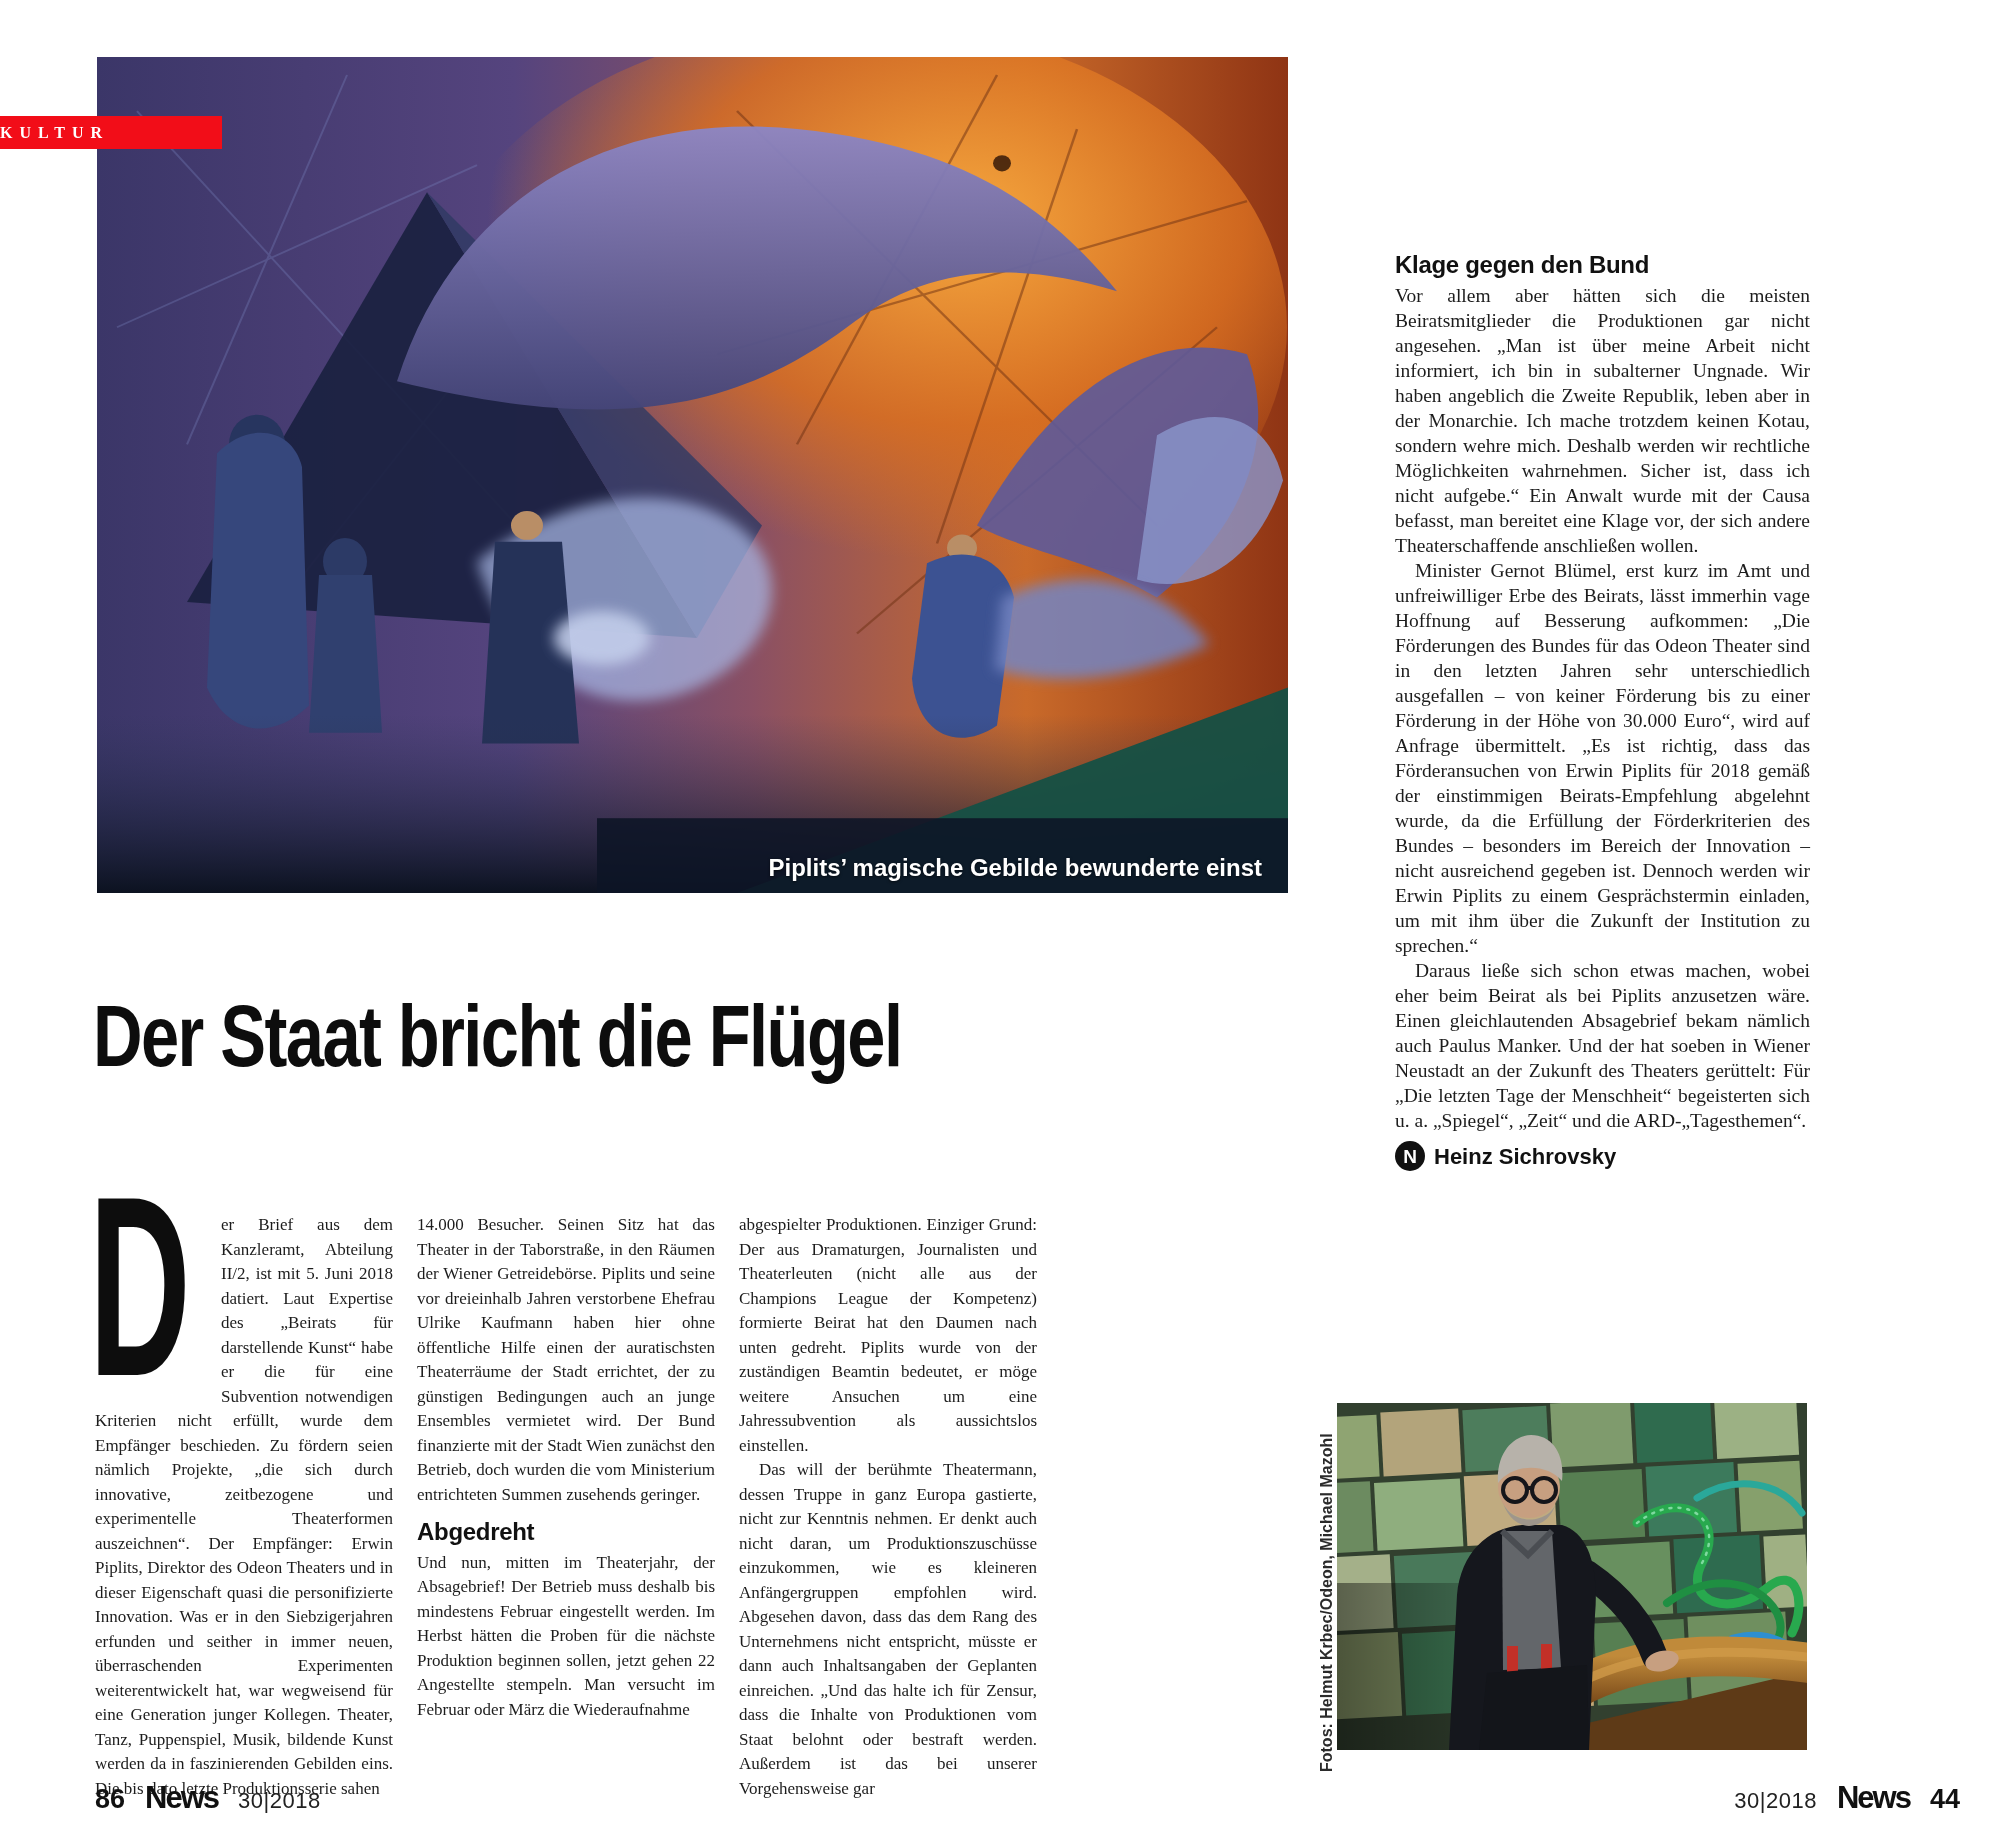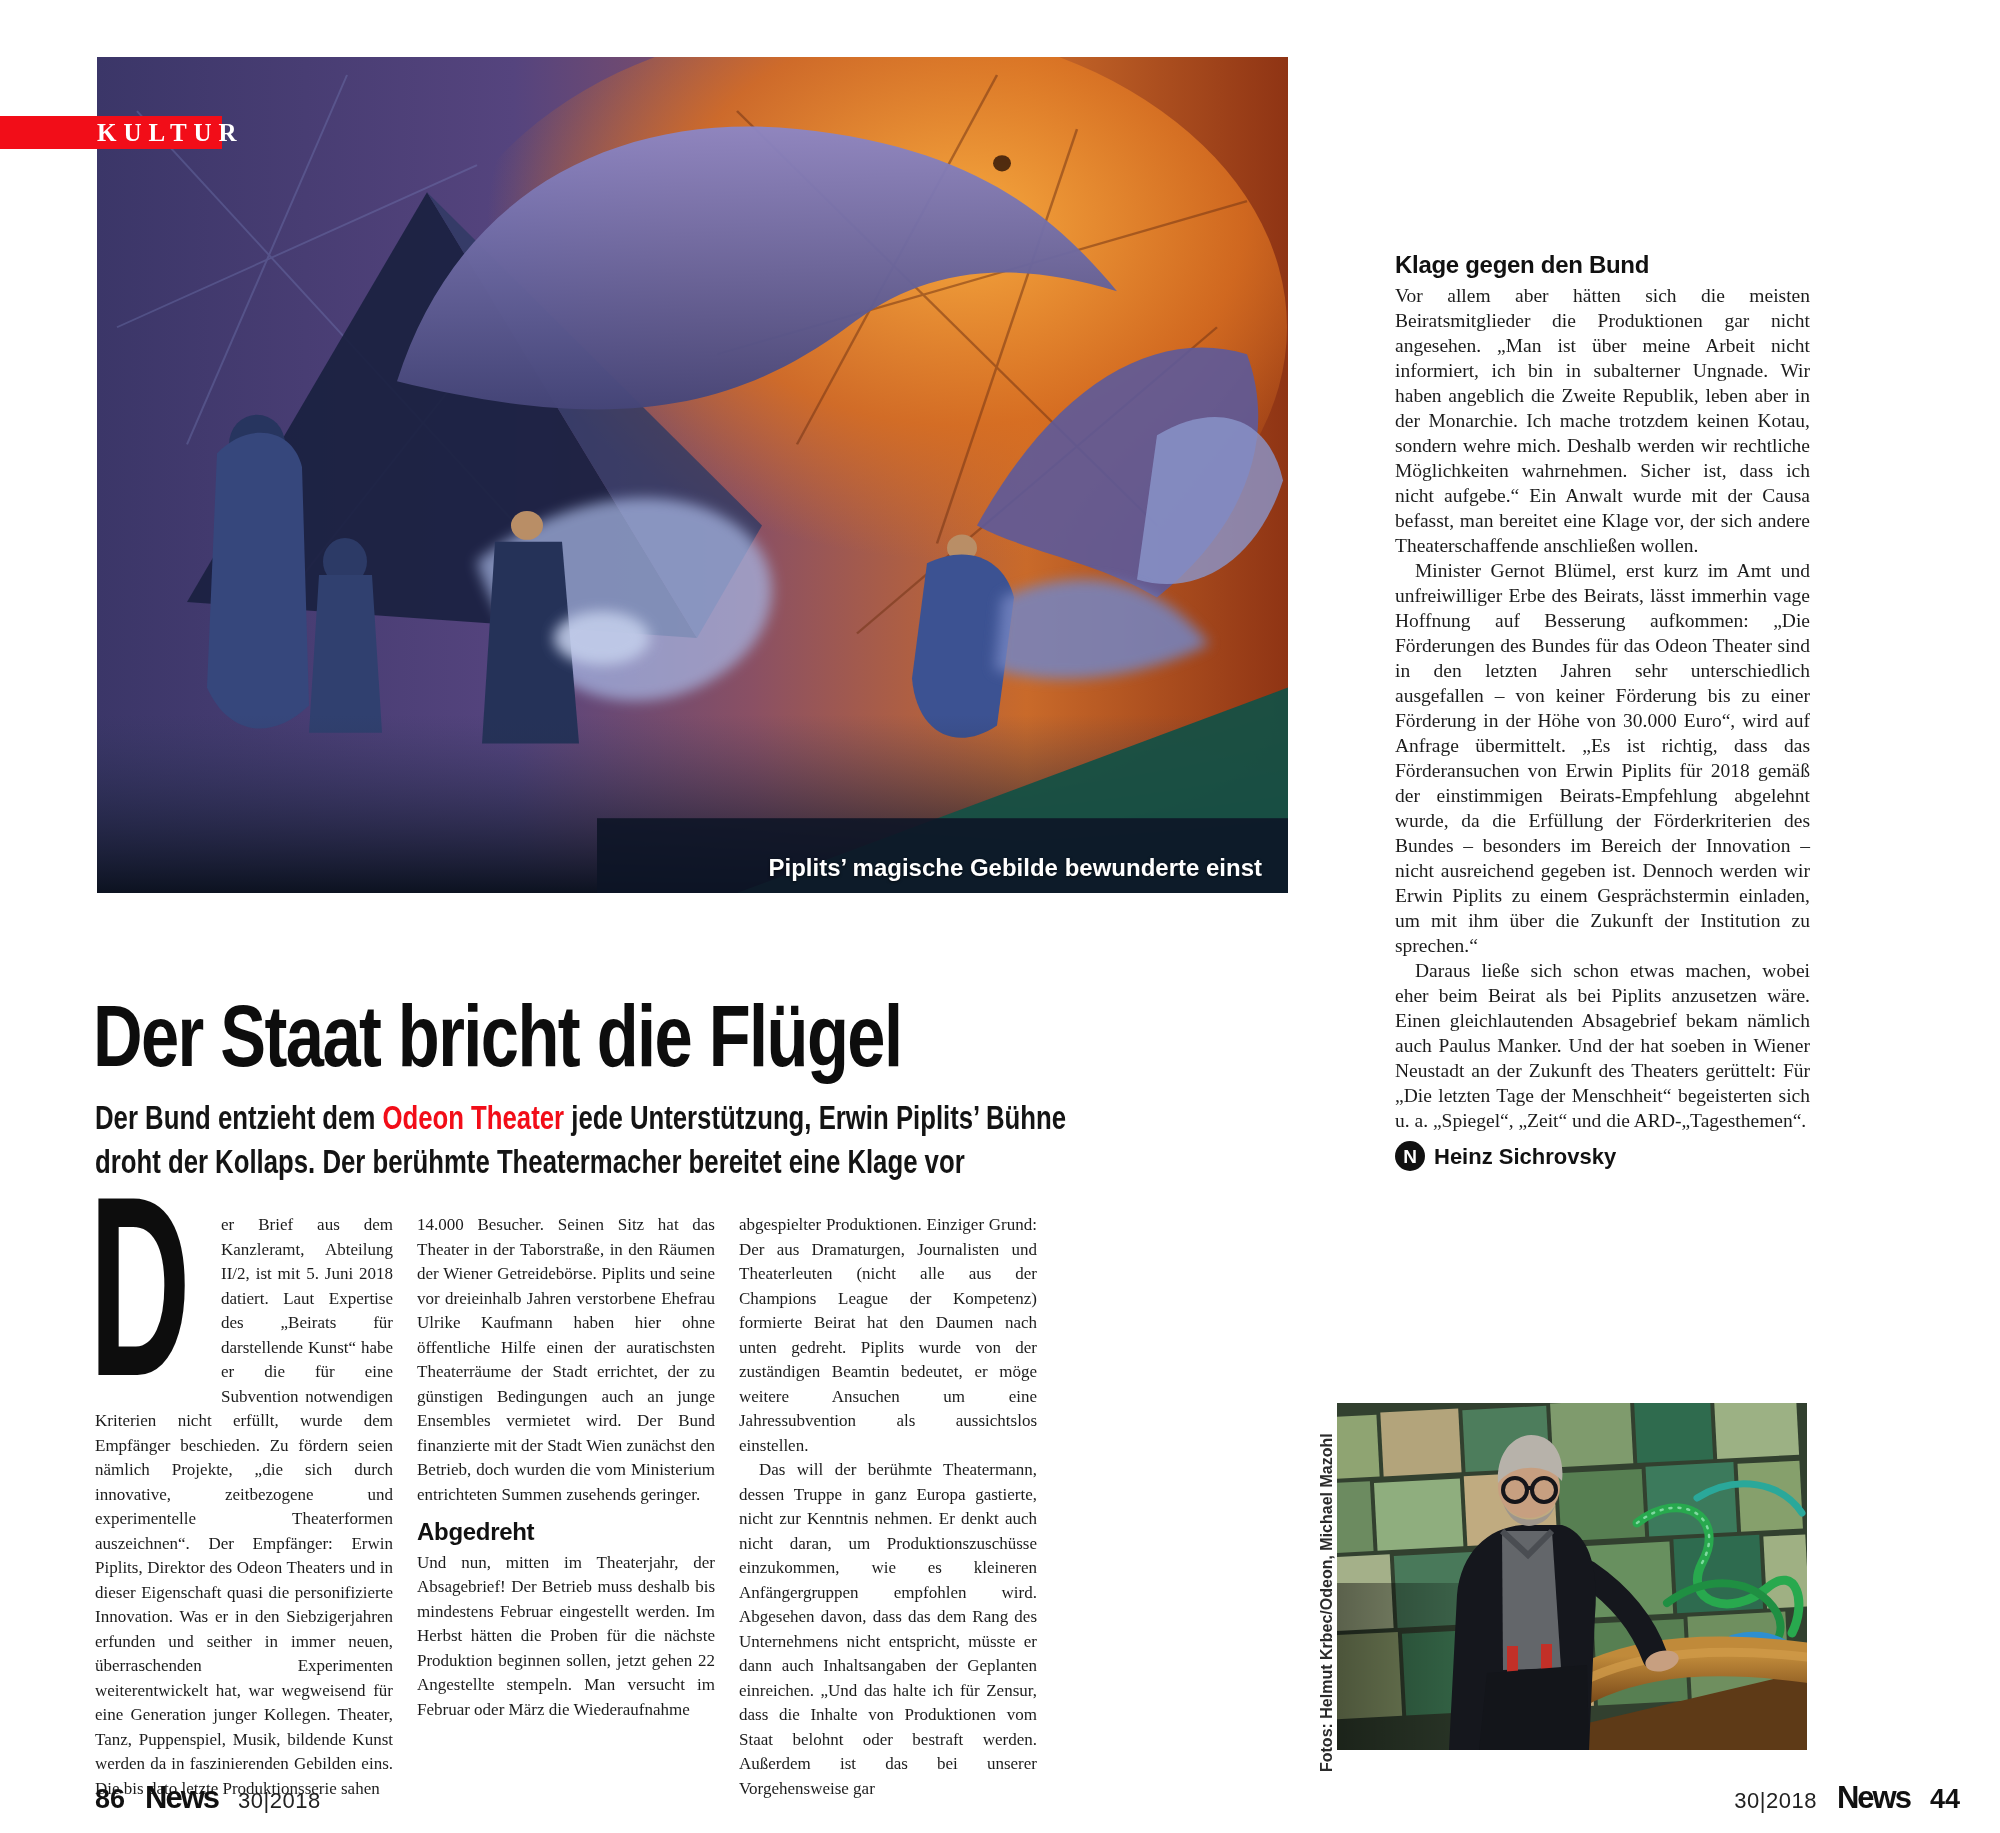--- a/index.html
+++ b/index.html
@@ -1,22 +1,22 @@
 <!DOCTYPE html>
 <html lang="de"><head>
 <meta charset="utf-8">
 <style>
   html,body{margin:0;padding:0;background:#ffffff;}
   .page{position:relative;width:2000px;height:1833px;background:#ffffff;overflow:hidden;
         font-family:"Liberation Serif",serif;color:#1c1c1c;}
 
   
   .kicker-bar{position:absolute;left:0;top:116px;width:222px;height:33px;background:#f20d18;z-index:6;}
-  .kicker-bar span{display:block;padding-left:97px;line-height:34px;color:#ffffff;
-        font-family:"Liberation Serif",serif;font-weight:bold;font-size:25px;letter-spacing:7px;}
+  .kicker-bar span{display:block;line-height:34px;color:#ffffff;
+        font-family:"Liberation Serif",serif;font-weight:bold;font-size:16px;letter-spacing:7px;}
 
   
   .main-photo{position:absolute;left:97px;top:57px;width:1191px;height:836px;overflow:hidden;background:#1c2344;}
   .main-photo svg{display:block;width:100%;height:100%;}
   .photo-caption{position:absolute;right:26px;bottom:10px;text-align:right;color:#ffffff;
         font-family:"Liberation Sans",sans-serif;font-weight:bold;font-size:24px;line-height:30px;
         text-shadow:0 1px 3px rgba(0,0,0,0.6);}
 
   
   .headline{position:absolute;left:93px;top:990px;white-space:nowrap;color:#0d0d0d;
@@ -148,24 +148,20 @@
       <rect x="0" y="730" width="1191" height="198" fill="url(#floorG)"></rect>
       <polygon points="640,928 1191,700 1191,928" fill="#155044" opacity="0.95"></polygon>
       <rect x="500" y="845" width="691" height="83" fill="#0d1526" opacity="0.88"></rect>
     </svg>
     <div class="photo-caption">
       <div>Piplits’ magische Gebilde bewunderte einst</div>
     </div>
   </div>
 
   <h1 class="headline" style="margin:0;">Der Staat bricht die Flügel</h1>
-  <div class="subhead">
-    <div class="sh-line"><span>Der Bund entzieht dem </span><span class="hl">Odeon Theater</span><span> jede Unterstützung, Erwin Piplits’ Bühne</span></div>
-    <div class="sh-line">droht der Kollaps. Der berühmte Theatermacher bereitet eine Klage vor</div>
-  </div>
 
   <div class="bodycol col1">
     <div class="dropcap">
         <span>D</span>
       </div>
     <p>er Brief aus dem Kanzleramt, Abteilung II/2, ist mit 5. Juni 2018 datiert. Laut Expertise des „Beirats für darstellende Kunst“ habe er die für eine Subvention notwendigen Kriterien nicht erfüllt, wurde dem Empfänger beschieden. Zu fördern seien nämlich Projekte, „die sich durch innovative, zeitbezogene und experimentelle Theaterformen auszeichnen“. Der Empfänger: Erwin Piplits, Direktor des Odeon Theaters und in dieser Eigenschaft quasi die personifizierte Innovation. Was er in den Siebzigerjahren erfunden und seither in immer neuen, überraschenden Experimenten weiterentwickelt hat, war wegweisend für eine Generation junger Kollegen. Theater, Tanz, Puppenspiel, Musik, bildende Kunst werden da in faszinierenden Gebilden eins. Die bis dato letzte Produktionsserie sahen</p>
   </div>
 
   <div class="bodycol col2">
     <p>14.000 Besucher. Seinen Sitz hat das Theater in der Taborstraße, in den Räumen der Wiener Getreidebörse. Piplits und seine vor dreieinhalb Jahren verstorbene Ehefrau Ulrike Kaufmann haben hier ohne öffentliche Hilfe einen der auratischsten Theaterräume der Stadt errichtet, der zu günstigen Bedingungen auch an junge Ensembles vermietet wird. Der Bund finanzierte mit der Stadt Wien zunächst den Betrieb, doch wurden die vom Ministerium entrichteten Summen zusehends geringer.</p>

